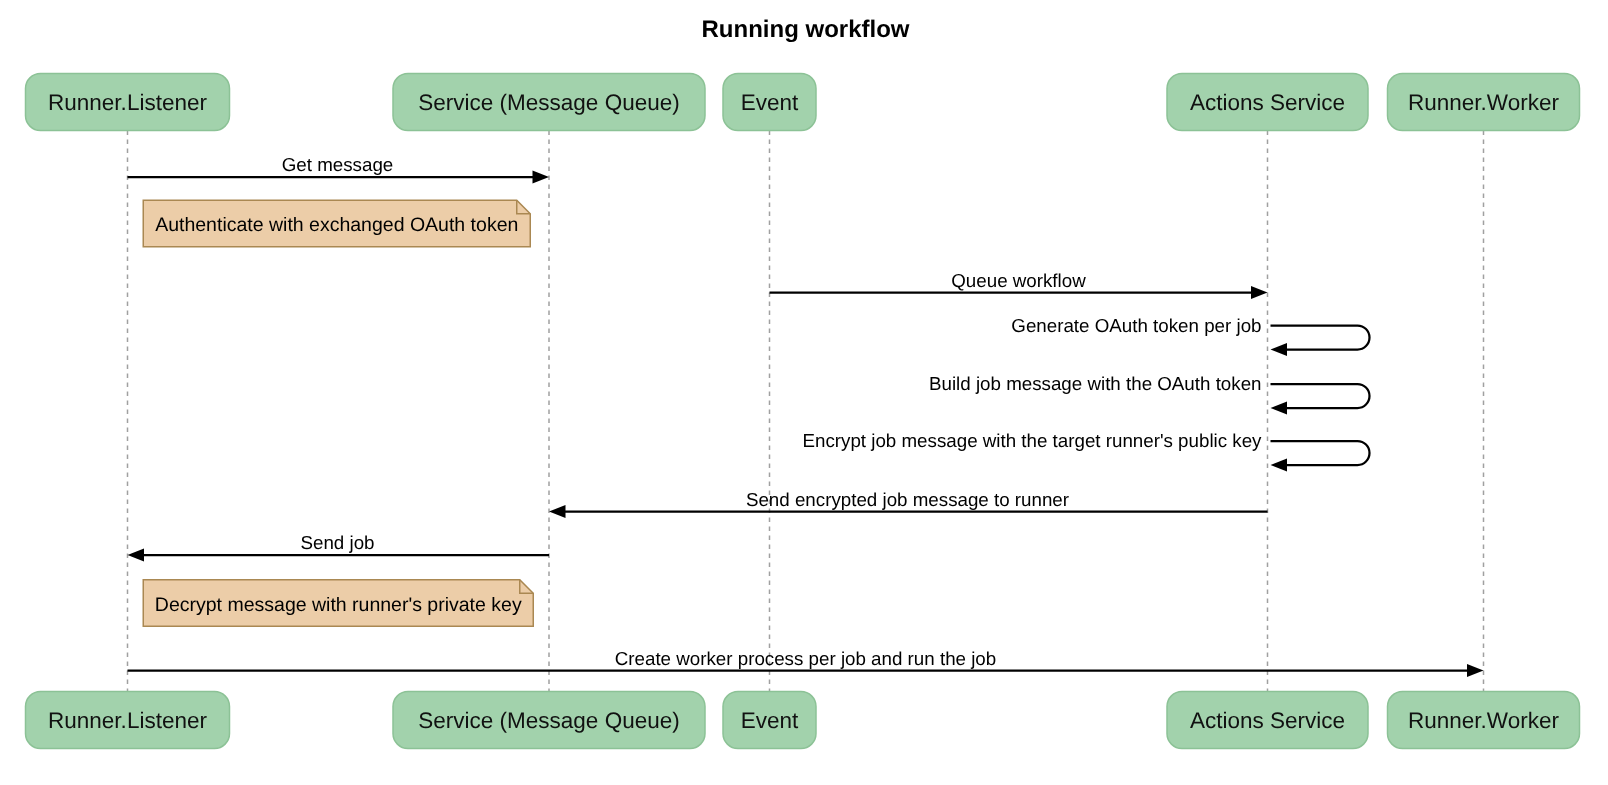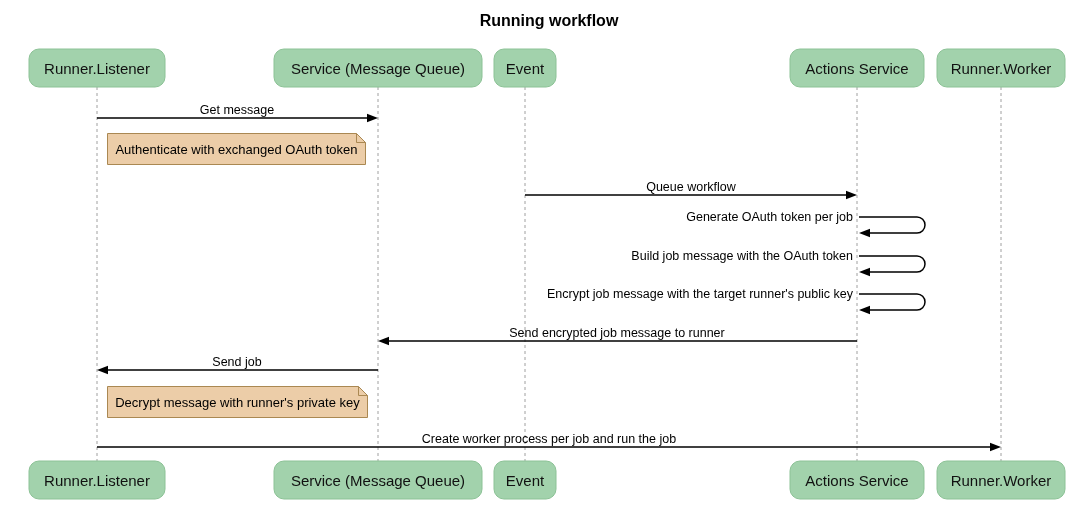--- a/index.html
+++ b/index.html
@@ -6,21 +6,20 @@
     margin: 0;
     padding: 0;
     background: #ffffff;
   }
   .stage {
     position: relative;
     width: 928px;
     height: 523px;
     background: #ffffff;
     font-family: "Liberation Sans", sans-serif;
-    padding-left: 12px;
   }
   svg { display: block; }
   .title-text {
     font: bold 16px "Liberation Sans", sans-serif;
     fill: #000000;
   }
   .actor-box {
     fill: #A2D2AC;
     stroke: #8CC296;
     stroke-width: 1;

